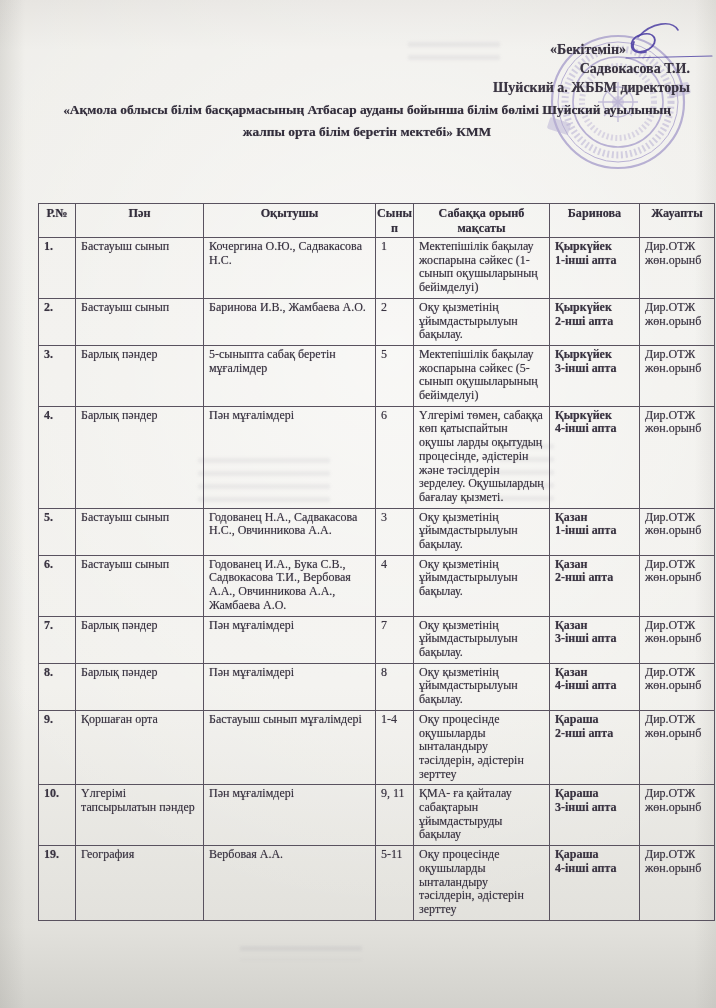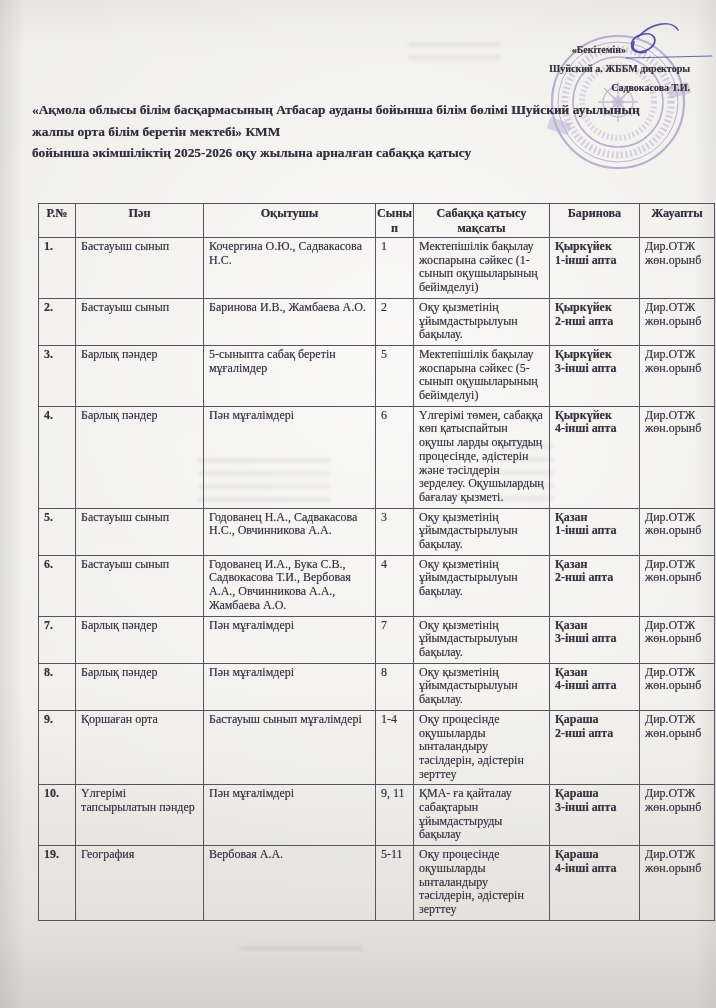--- a/index.html
+++ b/index.html
@@ -14,34 +14,34 @@
       linear-gradient(to right, rgba(150,148,142,.22), rgba(150,148,142,0) 3.5%),
       linear-gradient(to left, rgba(150,148,142,.15), rgba(150,148,142,0) 3%),
       radial-gradient(120% 90% at 55% 35%, rgba(255,255,255,.55), rgba(255,255,255,0) 62%),
       linear-gradient(to bottom, #e6e4e0 0, #efeeea 5%, #f1f0ec 68%, #e2e1dc 92%, #d2d1cc 100%);
   }
   .txt{ text-shadow:0 0 .7px rgba(58,52,66,.55); }
 
   
   .approval{
     position:absolute; top:40px; right:26px;
-    text-align:right; font-weight:bold; font-size:10px; line-height:19px;
+    text-align:right; font-weight:bold; font-size:14px; line-height:19px;
   }
   .approval .line1{ padding-right:64px; }
 
   
   .sig-svg{ position:absolute; left:560px; top:18px; }
 
   
   .stamp-svg{ position:absolute; left:540px; top:24px; opacity:.62; }
 
   
   .title-block{
     position:absolute; top:99px; left:32px; right:14px;
-    text-align:left; font-weight:bold; font-size:13.4px; line-height:21.5px;
+    text-align:center; font-weight:bold; font-size:13.4px; line-height:21.5px;
     color:#332e3c;
   }
 
   
   table.schedule{
     position:absolute; left:38px; top:203px;
     width:676px;
     border-collapse:collapse;
     table-layout:fixed;
     font-size:12px; line-height:13.7px;
@@ -99,55 +99,54 @@
     </g>
     <g opacity=".5" fill="#9488c2">
       <rect x="8" y="96" width="22" height="12" rx="2" transform="rotate(18 19 102)"></rect>
       <rect x="128" y="60" width="22" height="12" rx="2" transform="rotate(-14 139 66)"></rect>
       <circle cx="78" cy="78" r="6"></circle>
     </g>
   </svg>
 
   <div class="approval txt">
     <div class="line1">«Бекітемін»</div>
+    <div>Садвокасова Т.И.</div>
     <div>Шуйский а. ЖББМ директоры</div>
-    <div>Садвокасова Т.И.</div>
   </div>
 
   <svg class="sig-svg" width="156" height="52" viewBox="0 0 156 52">
     <g fill="none" stroke-linecap="round" stroke="#4b3da2">
       <path d="M86 34 C70 38, 66 22, 80 17 C95 12, 100 24, 89 31 C79 37, 70 33, 74 24" stroke-width="1.8" opacity=".9"></path>
       <path d="M78 19 C92 4, 112 2, 118 12" stroke-width="1.6" opacity=".85"></path>
       <line x1="66" y1="40" x2="152" y2="38" stroke-width="1.1" opacity=".8"></line>
     </g>
   </svg>
 
   <div class="title-block txt">
     <div>«Ақмола облысы білім басқармасының Атбасар ауданы бойынша білім бөлімі Шуйский ауылының</div>
     <div>жалпы орта білім беретін мектебі» КММ</div>
-    <div>бойынша әкімшіліктің 2025-2026 оқу жылына арналған сабаққа қатысу</div>
   </div>
 
   <table class="schedule txt">
     <colgroup>
       <col style="width:37px">
         <col style="width:128px">
         <col style="width:172px">
       <col style="width:38px">
         <col style="width:136px">
         <col style="width:90px">
         <col style="width:75px">
     </colgroup>
     <thead>
       <tr>
           <th>Р.№</th>
           <th>Пән</th>
           <th>Оқытушы</th>
           <th>Сынып</th>
-          <th>Сабаққа қатысу мақсаты</th>
+          <th>Сабаққа орынб мақсаты</th>
           <th>Баринова</th>
           <th>Жауапты</th>
         </tr>
     </thead>
     <tbody>
         <tr>
           <td class="num">1.</td>
           <td>Бастауыш сынып</td>
           <td>Кочергина О.Ю., Садвакасова Н.С.</td>
           <td class="grade">1</td>

